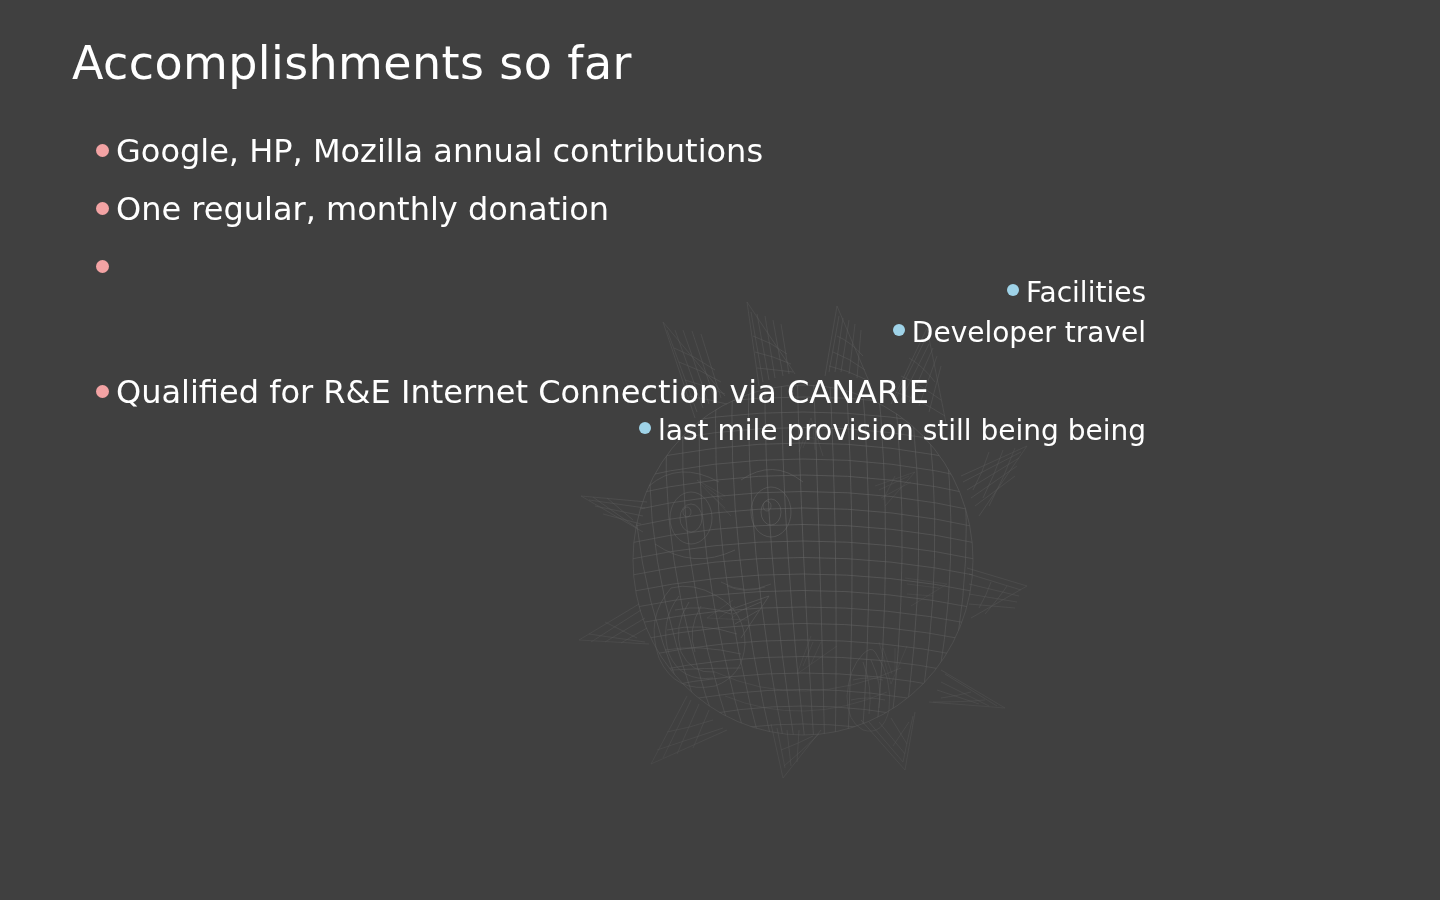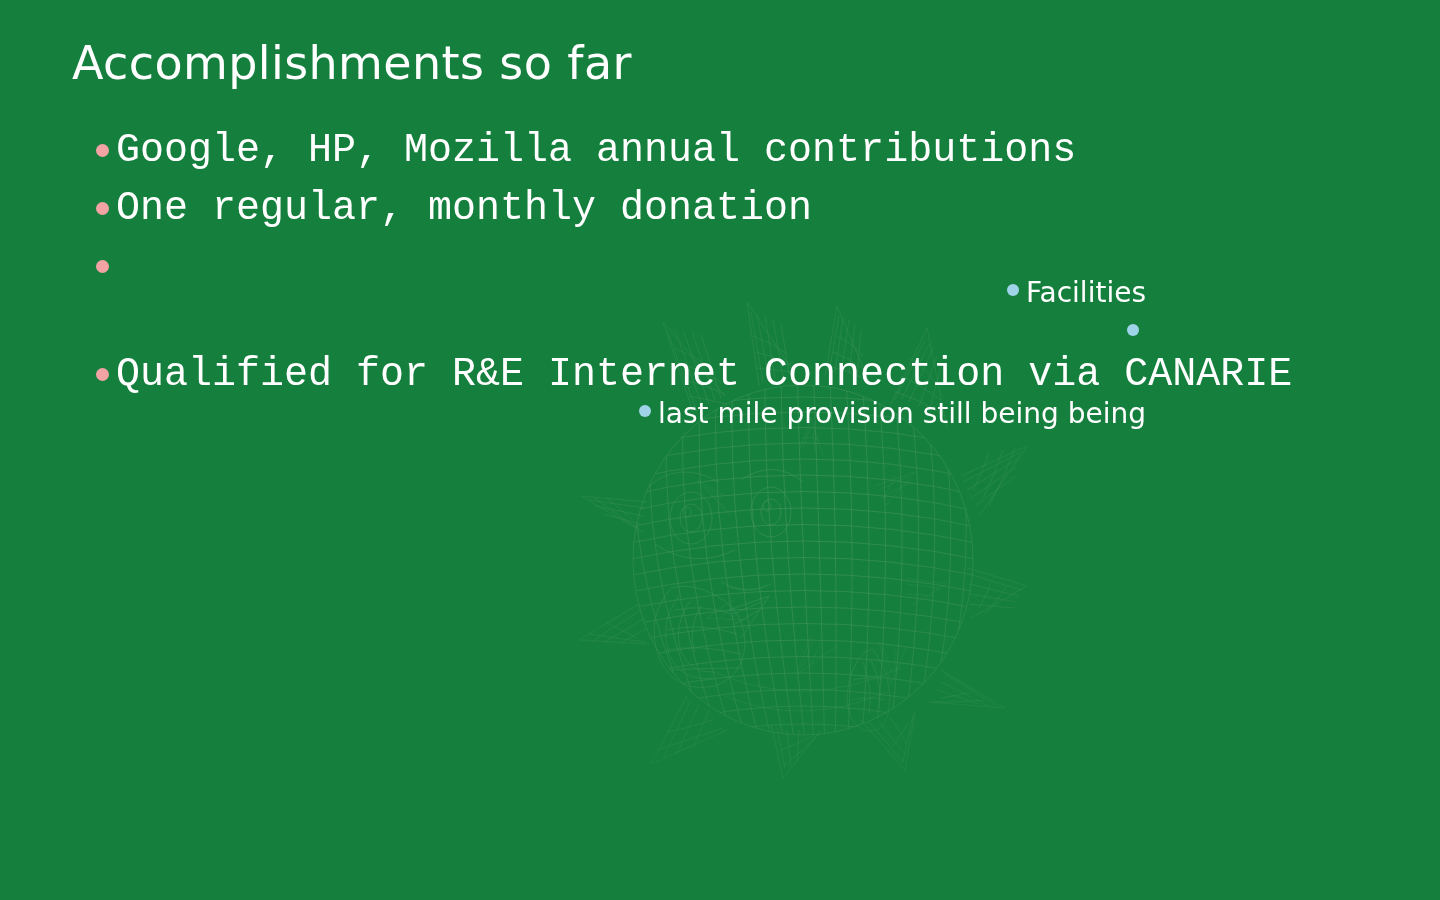--- a/index.html
+++ b/index.html
@@ -11,21 +11,21 @@
     width: 1440px;
     height: 900px;
     overflow: hidden;
     font-family: "DejaVu Sans", sans-serif;
   }
 
   #slide {
     position: relative;
     width: 1440px;
     height: 900px;
-    background: #15803d;
+    background: #404040;
     overflow: hidden;
   }
 
   
   #mascot-layer {
     position: absolute;
     left: 575px;
     top: 300px;
     width: 460px;
     height: 480px;
@@ -89,23 +89,22 @@
     margin-top: 11px;
     margin-right: 7px;
   }
 
   .txt {
     font-family: "DejaVu Sans", sans-serif;
     color: #ffffff;
     white-space: nowrap;
   }
   .lvl1 .txt {
-    font-size: 40px;
+    font-size: 32px;
     line-height: 38px;
-    font-family: Liberation Mono, monospace;
   }
   .lvl2 .txt {
     font-size: 28px;
     line-height: 40px;
   }
 
   
   .blk + .blk { margin-top: 20px; }
 </style>
 </head>
@@ -417,20 +416,21 @@
     <div class="blk">
       <div class="row lvl1">
         <span class="dot"></span>
       </div>
       <div class="row lvl2">
         <span class="dot"></span>
         <span class="txt">Facilities</span>
       </div>
       <div class="row lvl2">
         <span class="dot"></span>
+        <span class="txt">Developer travel</span>
       </div>
     </div>
 
     <div class="blk">
       <div class="row lvl1">
         <span class="dot"></span>
         <span class="txt">Qualified for R&amp;E Internet Connection via CANARIE</span>
       </div>
       <div class="row lvl2">
         <span class="dot"></span>

